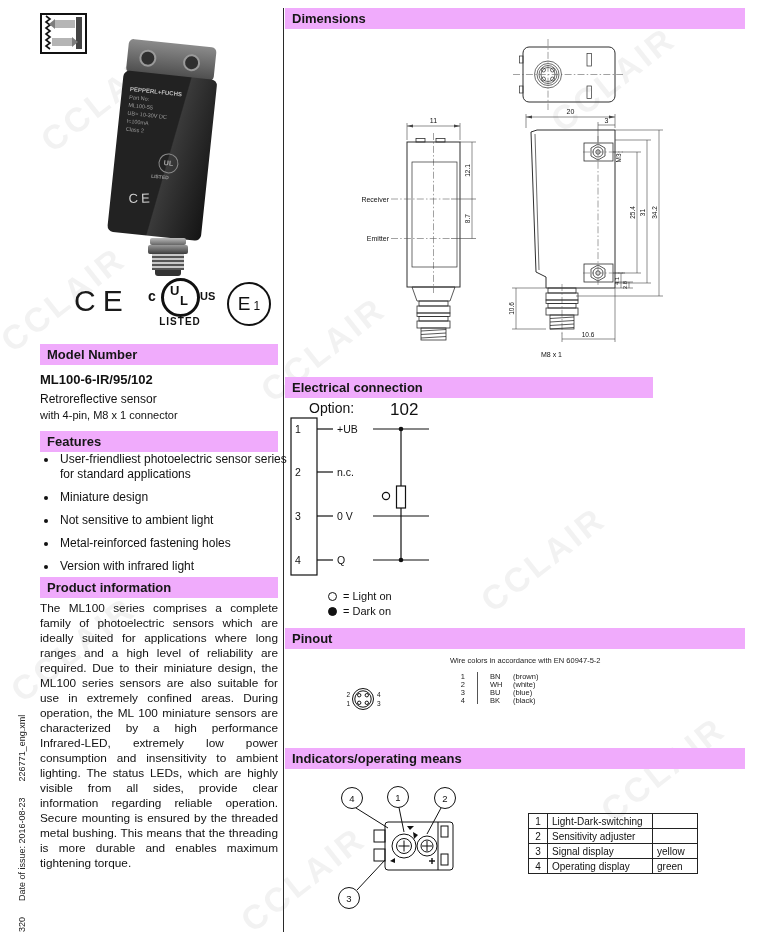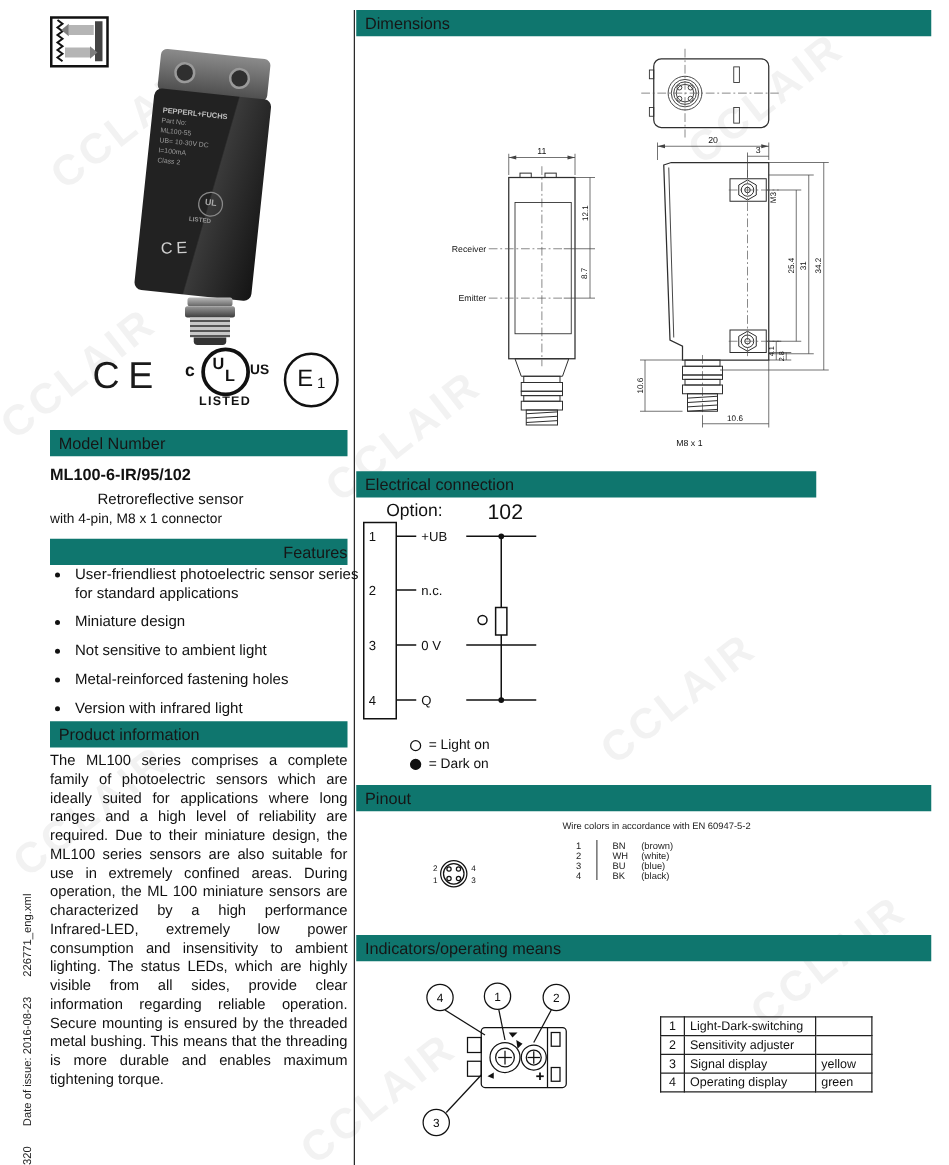--- a/index.html
+++ b/index.html
@@ -2,27 +2,27 @@
 <html><head>
 <meta charset="utf-8">
 <style>
   html,body{margin:0;padding:0;background:#fff;}
   .page{position:relative;width:759px;height:932px;background:#ffffff;overflow:hidden;
         font-family:"Liberation Sans",sans-serif;color:#111;}
   
   .wm{position:absolute;font-weight:bold;font-size:34px;letter-spacing:3px;
       color:rgba(110,110,110,0.09);transform:rotate(-38deg);user-select:none;white-space:nowrap;}
   
-  .hdr{position:absolute;background:#0f766e;color:#161616;font-weight:normal;
+  .hdr{position:absolute;background:#f0abfc;color:#161616;font-weight:bold;
        font-size:13px;line-height:21px;height:21px;padding-left:7px;box-sizing:border-box;}
   
   .vline{position:absolute;left:283px;top:8px;width:1px;height:924px;background:#2a2a2a;}
   
   .model-number{position:absolute;left:40px;top:372px;font-size:13px;font-weight:bold;}
-  .model-desc1{position:absolute;left:40px;top:392px;font-size:12px;margin-left:38px;}
+  .model-desc1{position:absolute;left:40px;top:392px;font-size:12px;}
   .model-desc2{position:absolute;left:40px;top:409px;font-size:11px;}
   .feat-list{position:absolute;left:40px;top:452px;width:238px;margin:0;padding:0 0 0 18px;}
   .feat-list li{font-size:12px;line-height:15px;margin-bottom:8px;padding-left:2px;}
   .info-body{position:absolute;left:40px;top:601px;width:238px;font-size:11.8px;
              line-height:15px;text-align:justify;}
   
   .vfoot{position:absolute;left:-67px;top:836px;width:180px;height:12px;
          transform:rotate(-90deg);font-size:9px;color:#222;display:flex;gap:16px;white-space:nowrap;}
   
   .ce-mark{position:absolute;left:74px;top:284px;font-size:30px;letter-spacing:7px;color:#1a1a1a;}
@@ -159,21 +159,21 @@
   <div class="e1-circle">
     <span class="e">E</span>
     <span class="one">1</span>
   </div>
 
   <div class="hdr" style="left:40px;top:344px;width:238px;">Model Number</div>
   <div class="model-number">ML100-6-IR/95/102</div>
   <div class="model-desc1">Retroreflective sensor</div>
   <div class="model-desc2">with 4-pin, M8 x 1 connector</div>
 
-  <div class="hdr" style="left:40px;top:431px;width:238px;text-align:right;">Features</div>
+  <div class="hdr" style="left:40px;top:431px;width:238px;">Features</div>
   <ul class="feat-list">
     <li>User-friendliest photoelectric sensor series for standard applications</li>
     <li>Miniature design</li>
     <li>Not sensitive to ambient light</li>
     <li>Metal-reinforced fastening holes</li>
     <li>Version with infrared light</li>
   </ul>
 
   <div class="hdr" style="left:40px;top:577px;width:238px;">Product information</div>
   <div class="info-body">The ML100 series comprises a complete family of photoelectric sensors which are ideally suited for applications where long ranges and a high level of reliability are required. Due to their miniature design, the ML100 series sensors are also suitable for use in extremely confined areas. During operation, the ML 100 miniature sensors are characterized by a high performance Infrared-LED, extremely low power consumption and insensitivity to ambient lighting. The status LEDs, which are highly visible from all sides, provide clear information regarding reliable operation. Secure mounting is ensured by the threaded metal bushing. This means that the threading is more durable and enables maximum tightening torque.</div>

